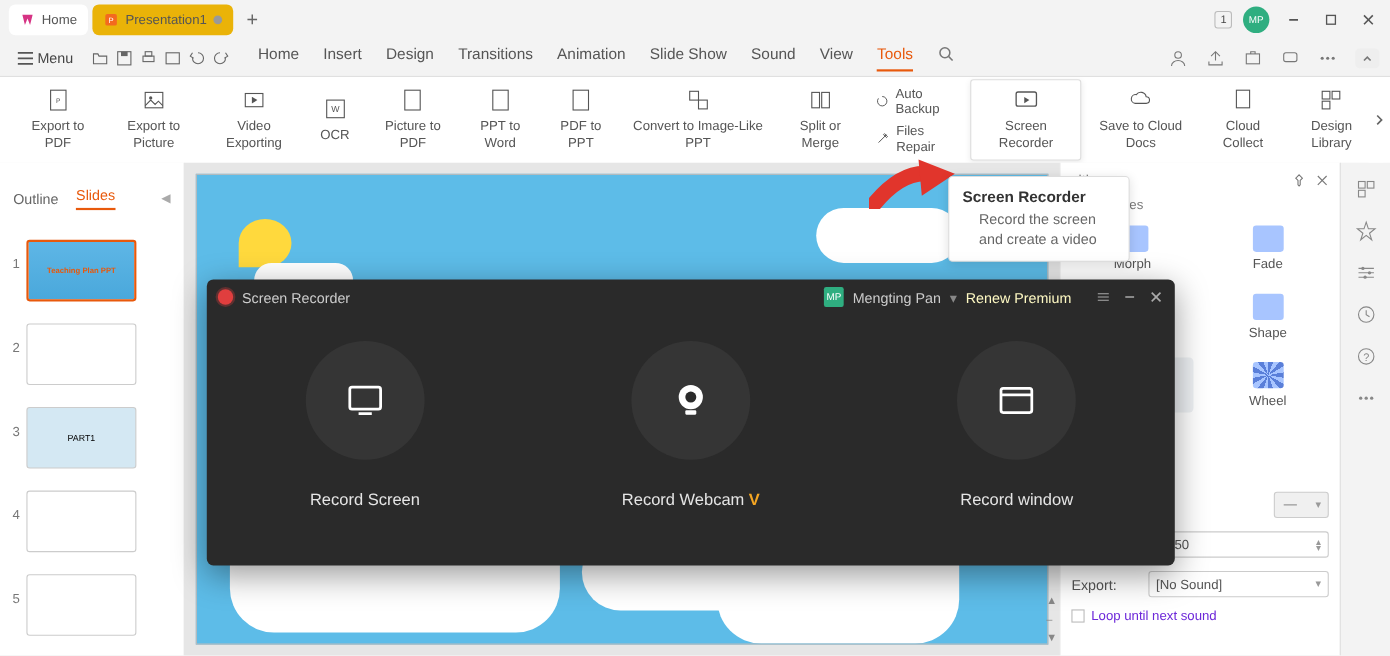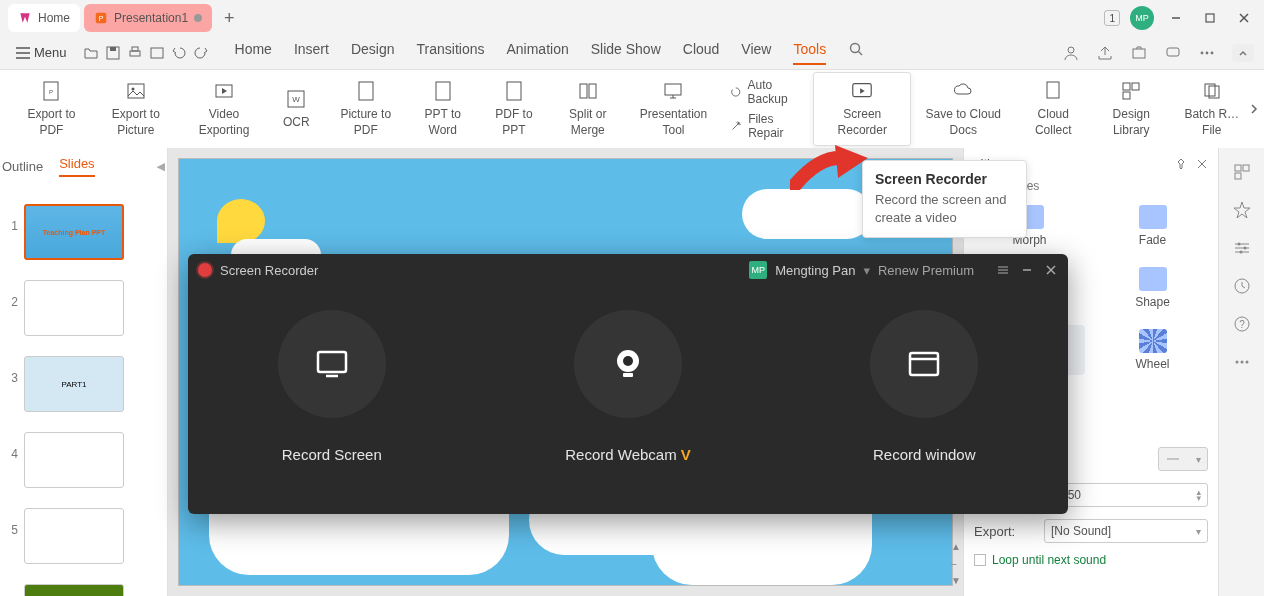--- a/index.html
+++ b/index.html
@@ -1,21 +1,21 @@
 <!DOCTYPE html>
 <html><head>
 <meta charset="utf-8">
 <style>
 * { margin:0; padding:0; box-sizing:border-box; font-family:-apple-system,BlinkMacSystemFont,"Segoe UI",Arial,sans-serif; }
 body { width:1264px; height:596px; background:#f3f3f3; overflow:hidden; position:relative; }
 
 .titlebar { height:36px; background:#f3f3f3; display:flex; align-items:center; padding:0 8px; gap:4px; }
 .tab { height:28px; display:flex; align-items:center; gap:6px; padding:0 10px; border-radius:6px; font-size:12px; color:#555; }
 .tab.home { background:#fff; }
-.tab.doc { background:#fca5a5; }
+.tab.doc { background:#eab308; }
 .tab .logo { width:14px; height:14px; }
 .tab-close { width:8px; height:8px; border-radius:50%; background:#999; }
 .tab-add { margin-left:8px; font-size:18px; color:#666; }
 .winctrl { margin-left:auto; display:flex; gap:10px; align-items:center; }
 .winbtn { width:24px; height:24px; display:flex; align-items:center; justify-content:center; color:#444; }
 
 .menubar { height:34px; background:#f3f3f3; display:flex; align-items:center; padding:0 10px; gap:6px; border-bottom:1px solid #e0e0e0; }
 .menu-btn { display:flex; align-items:center; gap:4px; font-size:13px; color:#444; padding:4px 6px; }
 .qat { display:flex; gap:6px; margin-left:4px; margin-right:20px; }
 .qat-ico { width:16px; height:16px; color:#666; }
@@ -30,25 +30,25 @@
 .tool-ico { width:24px; height:24px; margin-bottom:4px; display:flex; align-items:center; justify-content:center; color:#555; }
 .tool-group { display:flex; flex-direction:column; gap:6px; padding:0 10px; font-size:12px; color:#555; }
 .tool-row { display:flex; align-items:center; gap:6px; }
 .tool.highlight { background:#fff; border:1px solid #ddd; border-radius:3px; box-shadow:0 2px 6px rgba(0,0,0,0.08); padding:6px 10px; }
 .ribbon-scroll { position:absolute; right:0; top:0; bottom:0; width:20px; background:#fff; display:flex; align-items:center; justify-content:center; box-shadow:-3px 0 6px rgba(255,255,255,0.9); }
 
 .arrow { position:absolute; top:140px; left:790px; z-index:5; }
 
 .tooltip { position:absolute; top:160px; left:862px; width:165px; background:#fff; border:1px solid #ddd; border-radius:4px; box-shadow:0 2px 10px rgba(0,0,0,0.12); padding:10px 12px; z-index:6; }
 .tooltip-title { font-weight:600; font-size:14px; color:#333; margin-bottom:4px; }
-.tooltip-desc { font-size:13px; color:#666; line-height:1.4; }
+.tooltip-desc { font-size:13px; color:#666; line-height:1.4;margin-left:15px; }
 
 .workspace { position:absolute; top:148px; left:0; right:46px; bottom:0; display:flex; }
 .left-panel { width:168px; background:#fff; border-right:1px solid #e0e0e0; display:flex; flex-direction:column; }
-.left-tabs { display:flex; gap:16px; padding:8px 2px; font-size:13px; color:#666; border-bottom:1px solid transparent; align-items:center; }
+.left-tabs { display:flex; gap:16px; padding:8px 12px; font-size:13px; color:#666; border-bottom:1px solid transparent; align-items:center;margin-top:14px; }
 .left-tab.active { color:#e8590c; border-bottom:2px solid #e8590c; padding-bottom:4px; }
 .left-tabs .chev { margin-left:auto; color:#aaa; font-size:11px; }
 .thumbs { overflow-y:auto; padding:6px 4px; }
 .thumb-row { display:flex; align-items:center; gap:6px; margin-bottom:8px; }
 .thumb-num { width:14px; font-size:12px; color:#777; text-align:right; }
 .thumb { width:100px; height:56px; border:1px solid #ccc; border-radius:3px; background:#fff; overflow:hidden; position:relative;margin-top:12px; }
 .thumb.sel { border:2px solid #e8590c; }
 .thumb.blue { background:linear-gradient(#5eb6e6,#4aa8db); display:flex; align-items:center; justify-content:center; font-size:7px; font-weight:600; color:#e8590c; }
 
 .canvas { flex:1; background:#e6e6e6; position:relative; overflow:hidden; }
@@ -66,31 +66,31 @@
 .right-head .pin { margin-left:auto; }
 .right-sub { font-size:12px; color:#777; margin-bottom:8px; }
 .trans-grid { display:grid; grid-template-columns:repeat(2,1fr); gap:12px; }
 .trans-cell { display:flex; flex-direction:column; align-items:center; gap:4px; padding:4px; border-radius:4px; }
 .trans-cell.sel { background:#eef1f4; }
 .trans-ico { width:28px; height:24px; background:#a8c5ff; border-radius:3px; }
 .trans-label { font-size:12px; color:#555; }
 .prop-row { display:flex; align-items:center; gap:10px; margin-top:12px; }
 .prop-label { width:60px; font-size:13px; }
 .prop-input { flex:1; height:24px; border:1px solid #ccc; border-radius:3px; padding:0 6px; font-size:12px; display:flex; align-items:center; justify-content:space-between; }
-.checkbox-row { display:flex; align-items:center; gap:6px; margin-top:10px; font-size:12px; color:#15803d; }
+.checkbox-row { display:flex; align-items:center; gap:6px; margin-top:10px; font-size:12px; color:#6d28d9; }
 
 .rightbar { position:absolute; top:148px; right:0; width:46px; bottom:0; background:#f3f3f3; border-left:1px solid #e0e0e0; display:flex; flex-direction:column; align-items:center; gap:18px; padding-top:14px; }
 .rightbar-ico { width:20px; height:20px; color:#888; }
 
 .recorder { position:absolute; top:254px; left:188px; width:880px; height:260px; background:#2a2a2a; border-radius:6px; z-index:10; box-shadow:0 8px 30px rgba(0,0,0,0.4); }
 .rec-header { height:32px; display:flex; align-items:center; padding:0 10px; gap:8px; color:#ccc; font-size:13px; }
 .rec-dot { width:14px; height:14px; background:#e03e3e; border-radius:50%; box-shadow:0 0 0 2px rgba(224,62,62,0.3); }
 .rec-user { margin-left:auto; display:flex; align-items:center; gap:8px; font-size:13px; }
 .rec-avatar { width:18px; height:18px; background:#2fae80; border-radius:2px; display:flex; align-items:center; justify-content:center; font-size:9px; color:#fff; }
-.rec-renew { color:#a3a3a3; font-size:13px; }
+.rec-renew { color:#fef9c3; font-size:13px; }
 .rec-winctrl { display:flex; gap:10px; margin-left:14px; }
 .rec-modes { display:flex; justify-content:space-around; align-items:center; height:200px; }
 .rec-mode { display:flex; flex-direction:column; align-items:center; gap:28px; color:#e5e5e5; font-size:15px; cursor:pointer; }
 .rec-circle { width:108px; height:108px; border-radius:50%; background:#353535; display:flex; align-items:center; justify-content:center; color:#fff; }
 .badge-v { color:#f5a623; font-weight:700; margin-left:4px; }
 .canvas-nav { position:absolute; right:2px; bottom:10px; display:flex; flex-direction:column; gap:6px; color:#888; font-size:10px; }
 </style>
 </head>
 <body>
 
@@ -163,21 +163,21 @@
         <path fill="none" stroke="#666" d="M7 3a5 5 0 1 0 5 5M12 3l2 3-3 2"></path>
       </svg>
   </div>
   <div class="menus">
     <span class="menu-item">Home</span>
     <span class="menu-item">Insert</span>
     <span class="menu-item">Design</span>
     <span class="menu-item">Transitions</span>
     <span class="menu-item">Animation</span>
     <span class="menu-item">Slide Show</span>
-    <span class="menu-item">Cloud</span>
+    <span class="menu-item">Sound</span>
     <span class="menu-item">View</span>
     <span class="menu-item active">Tools</span>
     <svg width="16" height="16" viewBox="0 0 16 16" style="color:#777">
         <circle cx="7" cy="7" r="4.5" fill="none" stroke="currentColor" stroke-width="1.4"></circle>
         <line x1="10.5" y1="10.5" x2="14" y2="14" stroke="currentColor" stroke-width="1.4"></line>
       </svg>
   </div>
   <div class="menubar-right">
     <svg width="18" height="18" viewBox="0 0 18 18">
         <circle cx="9" cy="6" r="3" fill="none" stroke="#777"></circle>
@@ -264,34 +264,34 @@
       <div class="tool-ico">
         <svg width="22" height="22" viewBox="0 0 22 22">
           <rect x="4" y="2" width="14" height="18" fill="none" stroke="#555"></rect>
         </svg>
       </div>
       <span>PDF to PPT</span>
     </div>
   <div class="tool">
       <div class="tool-ico">
         <svg width="22" height="22" viewBox="0 0 22 22">
+          <rect x="3" y="3" width="8" height="8" fill="none" stroke="#555"></rect>
+          <rect x="11" y="11" width="8" height="8" fill="none" stroke="#555"></rect>
+        </svg>
+      </div>
+      <span>Convert to Image-Like PPT</span>
+    </div>
+  <div class="tool">
+      <div class="tool-ico">
+        <svg width="22" height="22" viewBox="0 0 22 22">
           <rect x="3" y="4" width="7" height="14" fill="none" stroke="#555"></rect>
           <rect x="12" y="4" width="7" height="14" fill="none" stroke="#555"></rect>
         </svg>
       </div>
       <span>Split or Merge</span>
-    </div>
-  <div class="tool">
-      <div class="tool-ico">
-        <svg width="22" height="22" viewBox="0 0 22 22">
-          <rect x="3" y="4" width="16" height="11" fill="none" stroke="#555"></rect>
-          <path d="M8 18h6M11 15v3" stroke="#555"></path>
-        </svg>
-      </div>
-      <span>Presentation Tool</span>
     </div>
   <div class="tool-group">
     <div class="tool-row">
         <svg width="14" height="14" viewBox="0 0 14 14">
           <path d="M7 2a5 5 0 1 1-4 2" fill="none" stroke="#555"></path>
         </svg>
         <span>Auto Backup</span>
       </div>
     <div class="tool-row">
         <svg width="14" height="14" viewBox="0 0 14 14">
@@ -327,29 +327,20 @@
     </div>
   <div class="tool">
       <div class="tool-ico">
         <svg width="22" height="22" viewBox="0 0 22 22">
           <rect x="3" y="3" width="7" height="7" fill="none" stroke="#555"></rect>
           <rect x="12" y="3" width="7" height="7" fill="none" stroke="#555"></rect>
           <rect x="3" y="12" width="7" height="7" fill="none" stroke="#555"></rect>
         </svg>
       </div>
       <span>Design Library</span>
-    </div>
-  <div class="tool">
-      <div class="tool-ico">
-        <svg width="22" height="22" viewBox="0 0 22 22">
-          <rect x="4" y="4" width="10" height="12" fill="none" stroke="#555"></rect>
-          <rect x="8" y="6" width="10" height="12" fill="none" stroke="#555"></rect>
-        </svg>
-      </div>
-      <span>Batch R… File</span>
     </div>
   <div class="ribbon-scroll">
       <svg width="8" height="12" viewBox="0 0 8 12">
         <path d="M2 2l4 4-4 4" fill="none" stroke="#666" stroke-width="1.5"></path>
       </svg>
     </div>
 </div>
 
 <svg class="arrow" width="80" height="50" viewBox="0 0 80 50">
   <path d="M5 45 Q 30 15 55 18" stroke="#e1352c" stroke-width="14" fill="none" stroke-linecap="round"></path>

